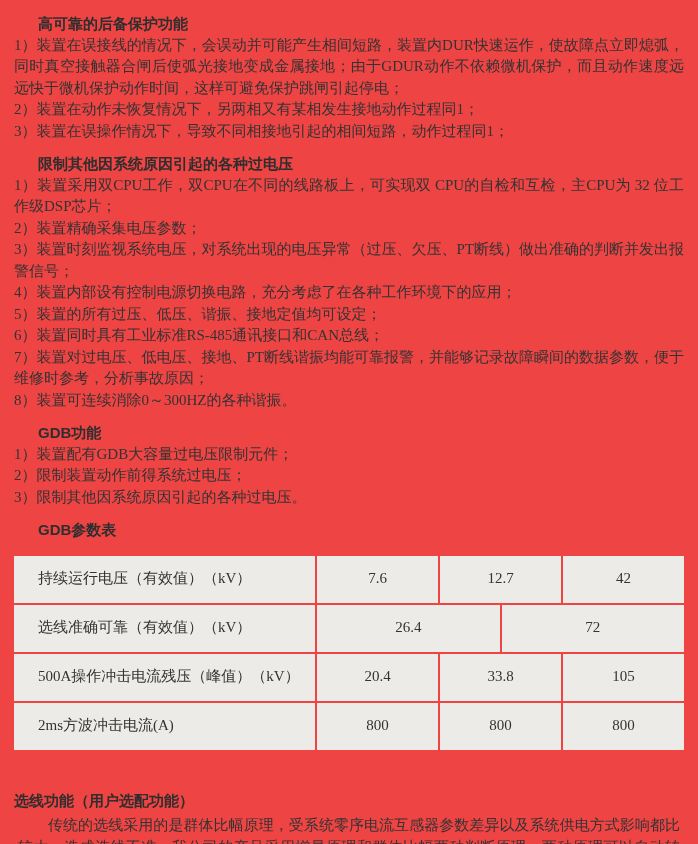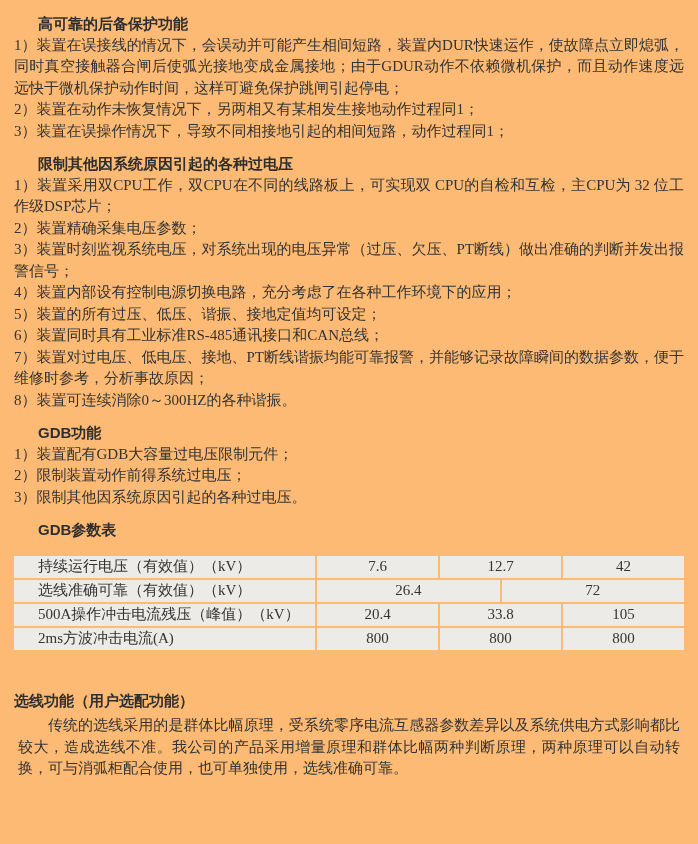--- a/index.html
+++ b/index.html
@@ -1,21 +1,21 @@
 <!DOCTYPE html>
 <html><head>
 <meta charset="utf-8">
 <style>
   html, body { margin: 0; padding: 0; background: #ffffff; }
   .page {
     position: relative;
     width: 698px;
     height: 844px;
     margin: 0 auto;
-    background: #fdba74;
+    background: #ef4444;
     box-sizing: border-box;
     padding: 13px 14px 0 14px;
     font-family: "Liberation Serif", "DejaVu Serif", serif;
     font-size: 15px;
     line-height: 21.5px;
     color: #333333;
     overflow: hidden;
   }
   h3.sec-heading {
     font-family: "Liberation Sans", "DejaVu Sans", sans-serif;
@@ -35,21 +35,21 @@
   .sec.gap-top { margin-top: 11px; }
   .param-table {
     margin-top: 15px;
     display: flex;
     flex-direction: column;
     gap: 2px;
   }
   .param-row {
     display: flex;
     gap: 2px;
-    height: 22px;
+    height: 47px;
   }
   .param-row .cell {
     background: #ecebe8;
     display: flex;
     align-items: center;
   }
   .param-row .cell.label {
     width: 301px;
     padding-left: 24px;
     box-sizing: border-box;

